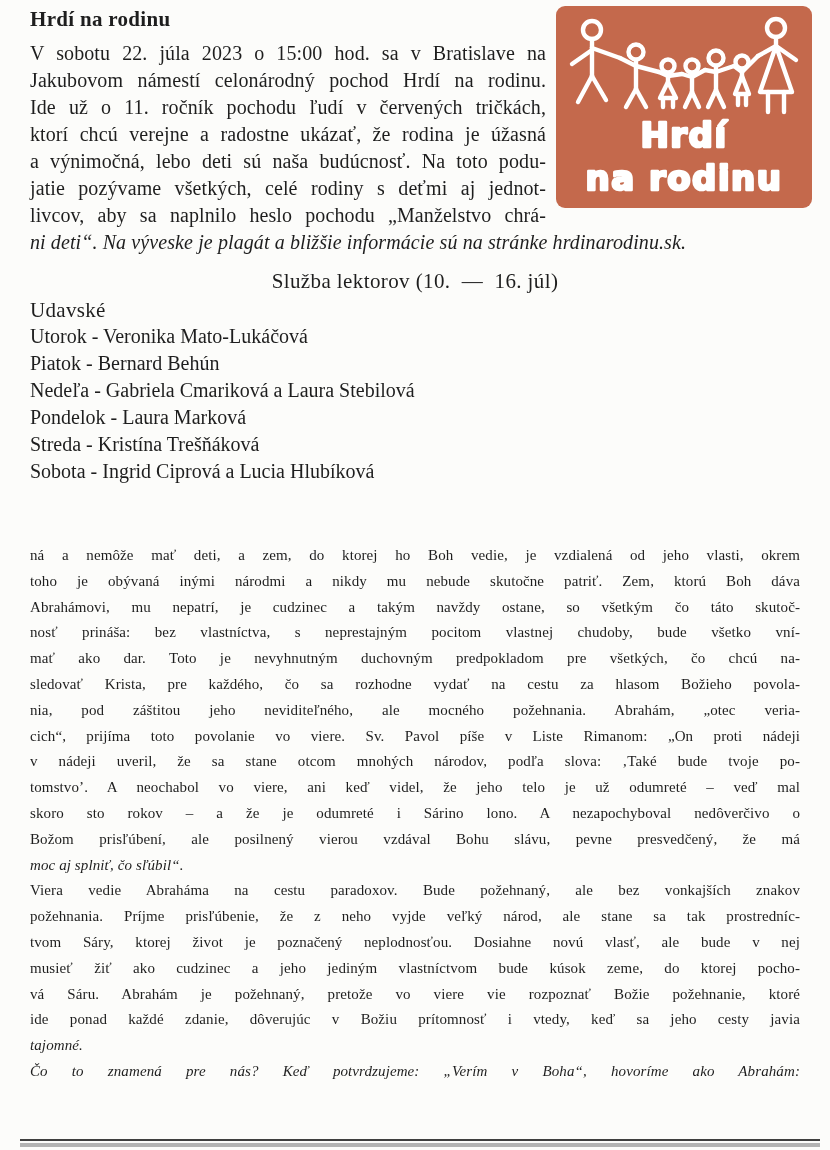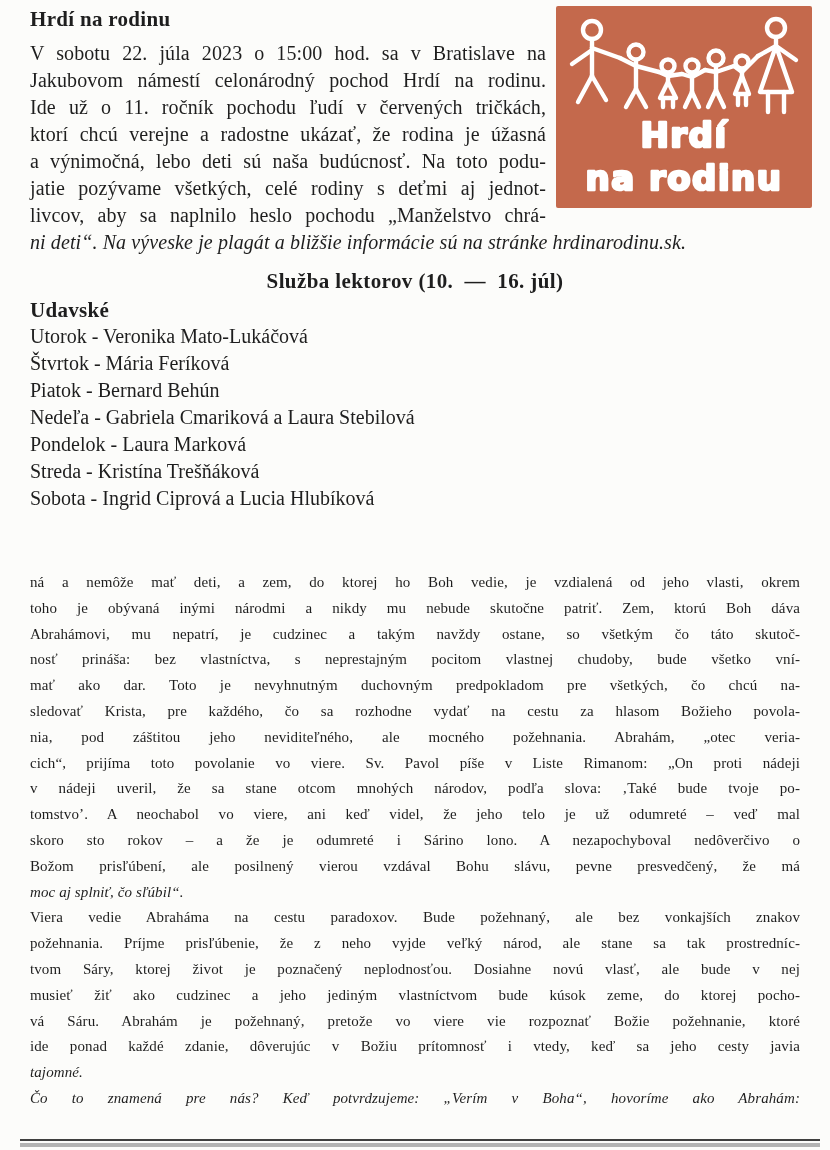--- a/index.html
+++ b/index.html
@@ -16,41 +16,41 @@
   
   .article{padding:6px 18px 0 30px;}
   .article-title{
     font-size:21px;line-height:26px;font-weight:bold;
     margin:0 0 8px 0;letter-spacing:.3px;
   }
   .logo-box{
     float:right;
     width:256px;height:202px;
     margin:0 0 16px 10px;
-    border-radius:2px;
+    border-radius:9px;
     overflow:hidden;
   }
   .logo-box svg{display:block;}
   .jline{
     font-size:20px;line-height:27px;
     text-align:justify;text-align-last:justify;
     white-space:normal;letter-spacing:.1px;
   }
   .para .jline:last-child{text-align-last:left;font-style:italic;}
   .para.justify-all .jline:last-child{text-align-last:justify;}
   
   .lectors-heading{
     margin-top:12px;
     text-align:center;
-    font-size:21px;line-height:26px;font-weight:bold;
+    font-size:21px;line-height:26px;font-weight:normal;
     letter-spacing:.4px;
   }
   .lectors{padding:0 30px;}
   .group-title{
-    font-size:21px;line-height:25px;font-weight:bold;
+    font-size:21px;line-height:25px;font-weight:normal;
     margin-top:4px;letter-spacing:.3px;
   }
   .group-entry{font-size:20px;line-height:27px;}
   
   .spacer{height:58px;}
   .body-text{padding:0 30px;}
   .body-text .jline{font-size:15px;line-height:25.8px;}
   
   .bottom-rule{position:absolute;left:20px;right:10px;top:1139px;}
   .rule-dark{height:2px;background:#3f3f3f;}
@@ -142,21 +142,20 @@
   </div>
 
   <div class="lectors-heading">Služba lektorov (10.&nbsp;&nbsp;—&nbsp;&nbsp;16.&nbsp;júl)</div>
 
   <div class="lectors">
     <div>
       <div class="group-title">Udavské</div>
       <div>
 
       <div class="group-entry">Utorok - Veronika Mato-Lukáčová</div>
-          <div class="group-entry">Štvrtok - Mária Feríková</div>
           <div class="group-entry">Piatok - Bernard Behún</div>
           <div class="group-entry">Nedeľa - Gabriela Cmariková a Laura Stebilová</div>
         </div>
     </div>
     <div>
       <div>
 
       <div class="group-entry">Pondelok - Laura Marková</div>
           <div class="group-entry">Streda - Kristína Trešňáková</div>
           <div class="group-entry">Sobota - Ingrid Ciprová a Lucia Hlubíková</div>

